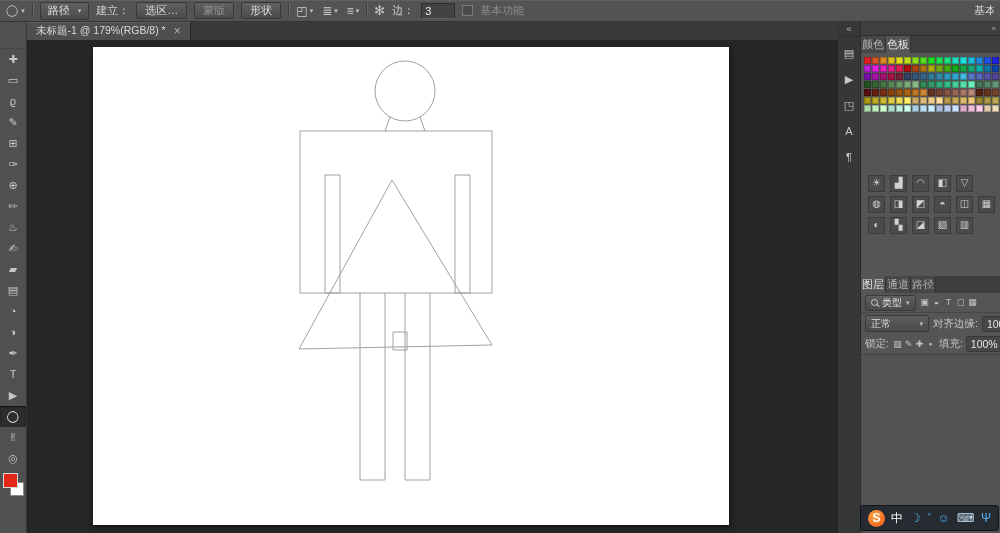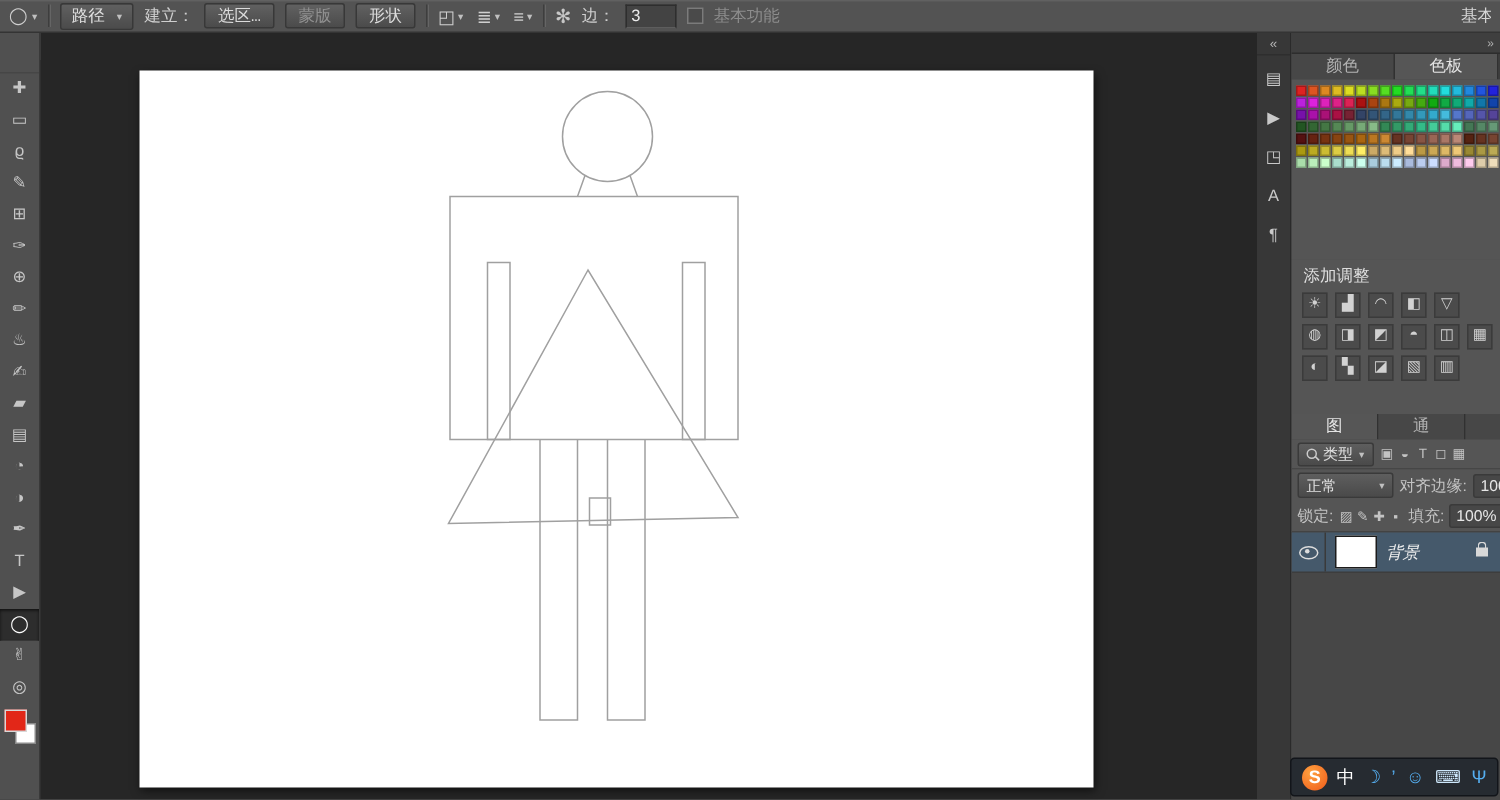--- a/index.html
+++ b/index.html
@@ -12,21 +12,21 @@
     display:flex;align-items:center;gap:7px;padding:0 6px;font-size:11px;box-sizing:border-box;white-space:nowrap;}
   .vsep{width:1px;height:15px;background:#3e3e3e;box-shadow:1px 0 0 #656565;flex:none;}
   .opt-tool{display:flex;align-items:center;gap:3px;flex:none;}
   .glyph{color:#cfcfcf;}
   .caret{font-size:7px;color:#c0c0c0;}
   .opt-select{display:flex;align-items:center;gap:8px;background:linear-gradient(#606060,#4b4b4b);
     border:1px solid #383838;border-radius:2px;height:16px;padding:0 7px;color:#e0e0e0;flex:none;}
   .opt-label{color:#cfcfcf;flex:none;}
   .opt-label.dim{color:#8d8d8d;}
   .opt-btn{background:linear-gradient(#616161,#4b4b4b);border:1px solid #383838;border-radius:2px;
-    color:#dcdcdc;font-size:11px;height:17px;padding:0 8px;font-family:Liberation Mono, monospace;flex:none;}
+    color:#dcdcdc;font-size:11px;height:17px;padding:0 8px;font-family:Liberation Sans, sans-serif;flex:none;}
   .opt-btn.disabled{color:#919191;}
   .pop{display:flex;align-items:center;gap:2px;flex:none;}
   .pop .glyph{font-size:12px;}
   .gear{font-size:13px;color:#c7c7c7;flex:none;}
   .opt-input{width:26px;height:14px;background:#434343;border:1px solid #2e2e2e;border-bottom-color:#5d5d5d;
     color:#ececec;font-size:11px;padding:0 3px;font-family:inherit;flex:none;}
   .checkbox{width:9px;height:9px;border:1px solid #7b7b7b;background:#4a4a4a;display:inline-block;flex:none;}
   .spacer{flex:1;}
   .workspace{width:20px;overflow:hidden;color:#d6d6d6;flex:none;}
 
@@ -52,21 +52,21 @@
 
   
   #panel-strip{position:absolute;left:838px;top:22px;width:22px;bottom:0;background:#373737;border-right:1px solid #2a2a2a;}
   .strip-collapse{height:14px;text-align:center;font-size:9px;color:#b5b5b5;line-height:14px;border-bottom:1px solid #2e2e2e;}
   .strip-icon{width:22px;height:19px;margin:7px 0;color:#c9c9c9;font-size:11px;text-align:center;line-height:19px;}
 
   
   #panels{position:absolute;left:861px;top:22px;width:139px;bottom:0;background:#535353;display:flex;flex-direction:column;overflow:hidden;}
   .dock-top{height:13px;background:#3f3f3f;border-bottom:1px solid #2d2d2d;text-align:right;font-size:8px;color:#b0b0b0;line-height:13px;padding-right:4px;}
   .panel-tabs{height:17px;background:#3d3d3d;display:flex;flex:none;}
-  .ptab{padding:0 23px;line-height:17px;font-size:11px;color:#b2b2b2;background:#474747;border-right:1px solid #313131;}
+  .ptab{padding:0 1px;line-height:17px;font-size:11px;color:#b2b2b2;background:#474747;border-right:1px solid #313131;}
   .ptab.active{background:#565656;color:#e4e4e4;}
   #colors-panel{height:137px;flex:none;display:flex;flex-direction:column;}
   #adjustments-panel{height:103px;flex:none;display:flex;flex-direction:column;}
   #layers-panel{flex:1;display:flex;flex-direction:column;min-height:0;}
   .panel-body{flex:1;background:#555555;overflow:hidden;}
   #swatch-grid{padding:4px 0 0 3px;}
   .swatch-row{display:flex;height:8px;}
   .swatch{width:7px;height:7px;margin:0 1px 1px 0;flex:none;box-shadow:inset 0 0 0 1px rgba(0,0,0,.25);}
   .adj-title{font-size:11px;color:#dedede;padding:3px 8px 2px;}
   .adj-row{display:flex;gap:5px;padding:2px 7px;}
@@ -173,20 +173,26 @@
         <div class="tool">✌</div>
         <div class="tool">◎</div>
       </div>
     <div id="color-wells">
       <div class="bg-well" style="background: rgb(255, 255, 255);"></div>
       <div class="fg-well" style="background: rgb(226, 39, 24);"></div>
     </div>
   </div>
 
   <div id="center">
+    <div id="tab-bar">
+      <div class="doc-tab">
+        <span class="doc-title">未标题-1 @ 179%(RGB/8) *</span>
+        <span class="doc-close">×</span>
+      </div>
+    </div>
     <div id="canvas-area">
       <div id="canvas">
         <svg id="figure-svg" viewBox="0 0 636 478">
             <path d="M282,44 a30,30 0 1 0 60,0 a30,30 0 1 0 -60,0" fill="none" stroke="#a0a0a0" stroke-width="1"></path>
             <path d="M297,70 L292,84 M327,70 L332,84" fill="none" stroke="#a0a0a0" stroke-width="1"></path>
             <path d="M207,84 H399 V246 H207 Z" fill="none" stroke="#a0a0a0" stroke-width="1"></path>
             <path d="M232,128 H247 V246 H232 Z" fill="none" stroke="#a0a0a0" stroke-width="1"></path>
             <path d="M362,128 H377 V246 H362 Z" fill="none" stroke="#a0a0a0" stroke-width="1"></path>
             <path d="M299,133 L206,302 L399,298 Z" fill="none" stroke="#a0a0a0" stroke-width="1"></path>
             <path d="M267,246 V433 H292 V246" fill="none" stroke="#a0a0a0" stroke-width="1"></path>
@@ -352,21 +358,20 @@
               <span class="swatch" style="background: rgb(255, 204, 238);"></span>
               <span class="swatch" style="background: rgb(221, 204, 170);"></span>
               <span class="swatch" style="background: rgb(238, 221, 187);"></span>
             </div>
           </div>
       </div>
     </section>
 
     <section id="adjustments-panel">
       <div class="panel-body">
-        <div class="adj-title">添加调整</div>
         <div id="adj-rows">
             <div class="adj-row">
               <span class="adj-icon">☀</span>
               <span class="adj-icon">▟</span>
               <span class="adj-icon">◠</span>
               <span class="adj-icon">◧</span>
               <span class="adj-icon">▽</span>
             </div>
             <div class="adj-row">
               <span class="adj-icon">◍</span>
@@ -419,30 +424,20 @@
         <span class="p-label">锁定:</span>
         <div id="lock-icons" style="display:flex;">
             <span class="l-icon">▨</span>
             <span class="l-icon">✎</span>
             <span class="l-icon">✚</span>
             <span class="l-icon">▪</span>
           </div>
         <span class="p-label">填充:</span>
         <span class="p-value">100%</span>
       </div>
-      <div id="layers-list">
-        <div class="layer-row selected">
-          <div class="eye-cell">
-            <span class="eye-icon"></span>
-          </div>
-          <div class="layer-thumb"></div>
-          <span class="layer-name">背景</span>
-          <span class="padlock"></span>
-        </div>
-      </div>
     </section>
   </div>
 
   <div id="ime-bar">
     <span class="ime-logo">S</span>
     <div id="ime-items" style="display:flex;gap:7px;">
         <span class="ime-item" style="color: rgb(255, 255, 255);">中</span>
         <span class="ime-item" style="color: rgb(85, 174, 240);">☽</span>
         <span class="ime-item" style="color: rgb(85, 174, 240);">’</span>
         <span class="ime-item" style="color: rgb(85, 174, 240);">☺</span>

